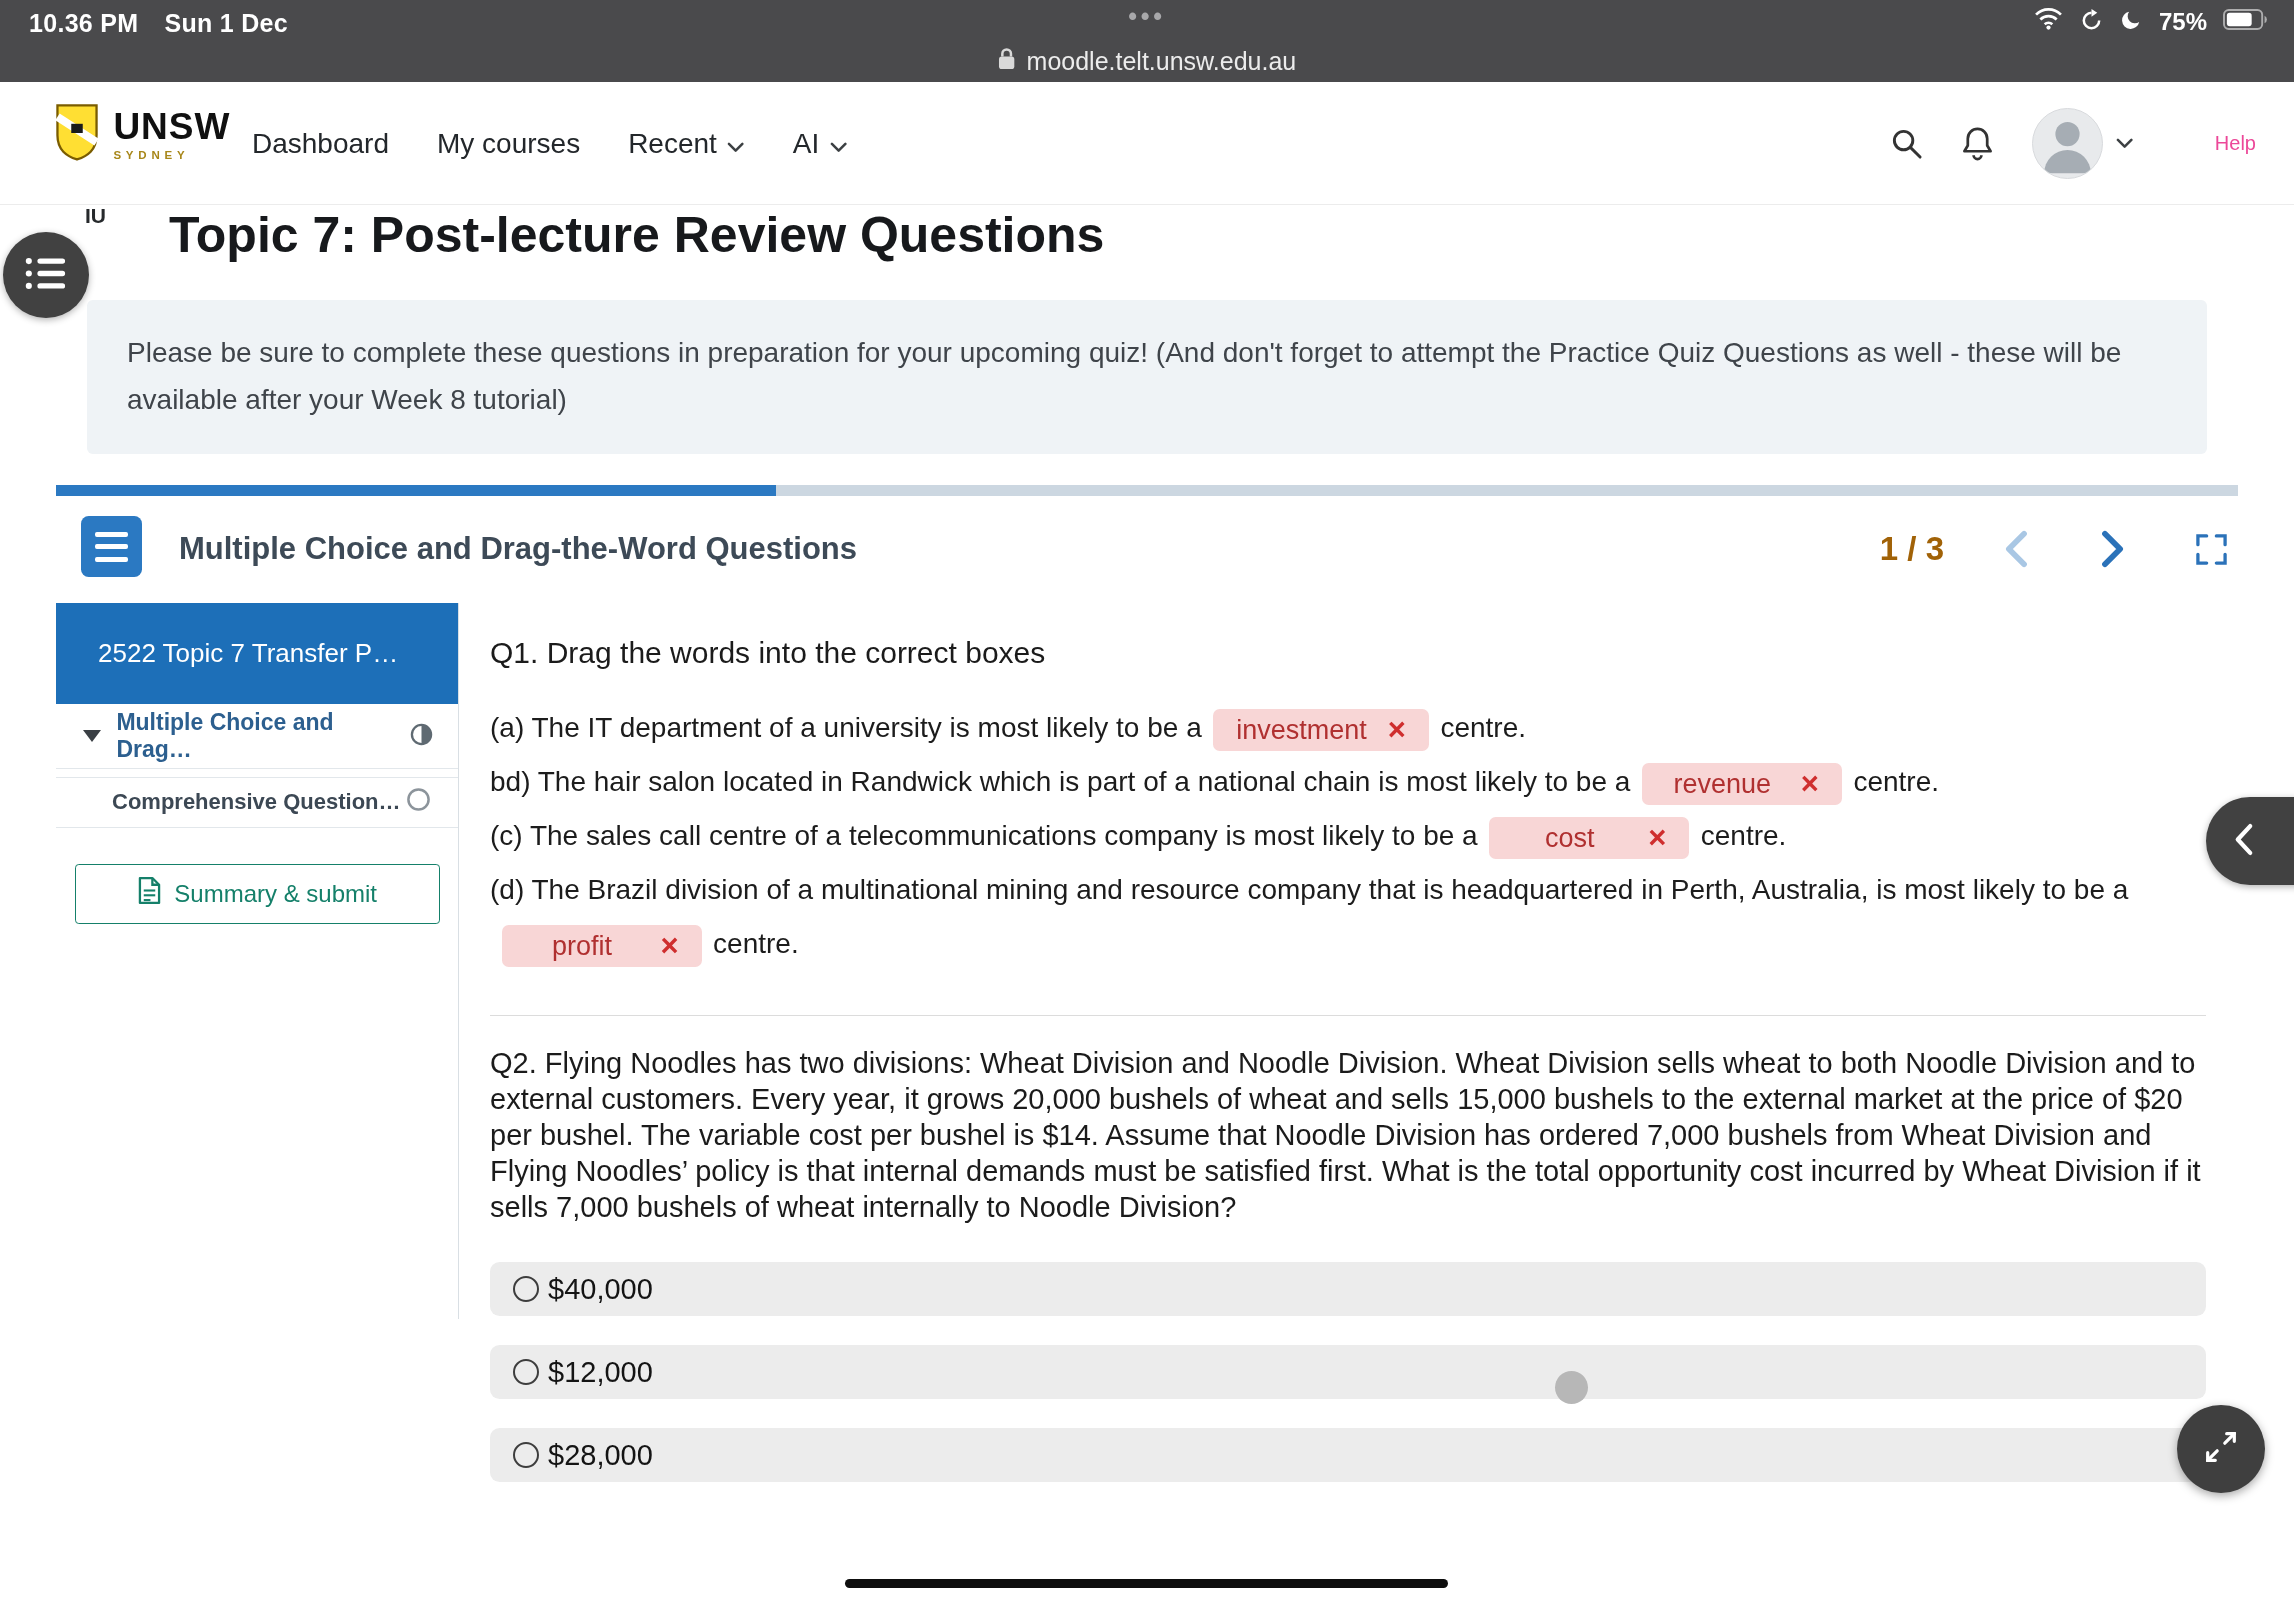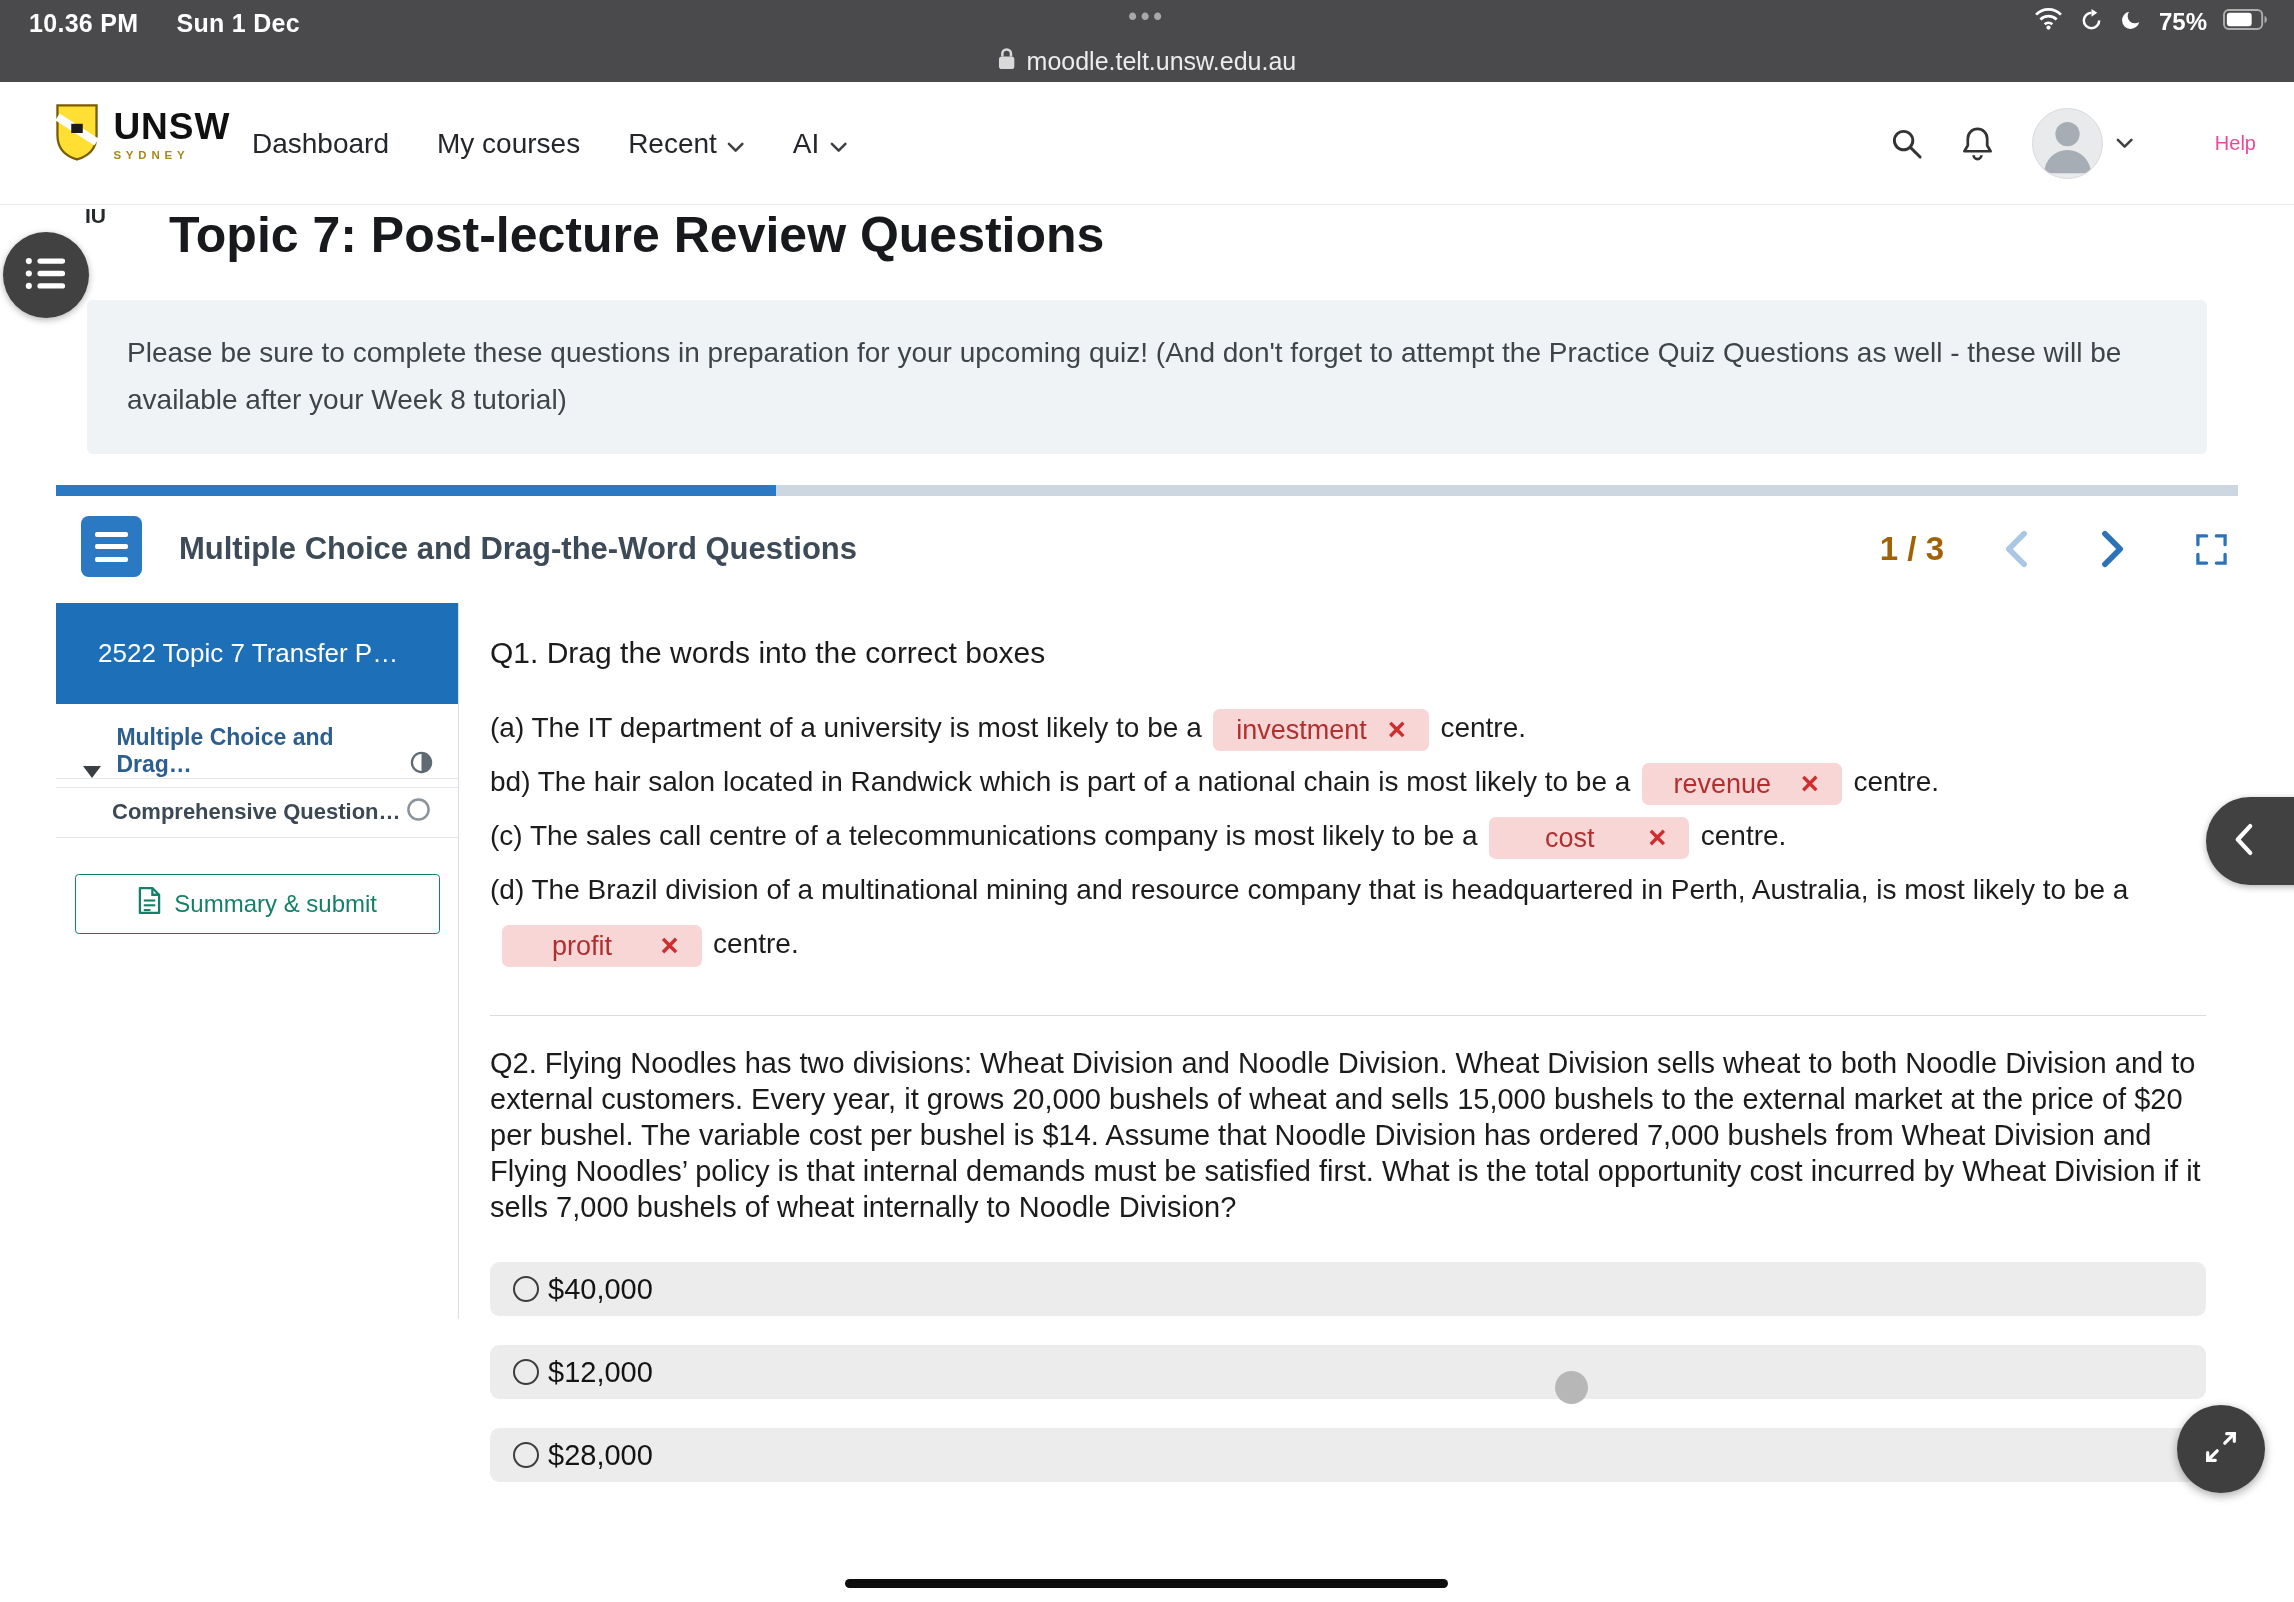--- a/index.html
+++ b/index.html
@@ -4,21 +4,21 @@
 <style>
   * { box-sizing: border-box; margin: 0; padding: 0; }
   html, body { width: 2294px; height: 1602px; }
   body {
     position: relative; overflow: hidden; background: #fff;
     font-family: "Liberation Sans", sans-serif; color: #1c1c1c;
   }
 
   
   .ios-bar { position: absolute; top: 0; left: 0; width: 100%; height: 82px; background: #4a4a4c; color: #fff; z-index: 30; }
-  .status-left { position: absolute; left: 29px; top: 8.6px; display: flex; gap: 38px; font-size: 25px; font-weight: 700; letter-spacing: 0.3px; }
+  .status-left { position: absolute; left: 29px; top: 8.6px; display: flex; gap: 26px; font-size: 25px; font-weight: 700; letter-spacing: 0.3px; }
   .status-dots { position: absolute; left: 50%; transform: translateX(-50%); top: 1.9px; color: #a8a8aa; font-size: 25px; letter-spacing: 3.8px; font-weight: 700; }
   .status-right { position: absolute; right: 27px; top: 7.7px; display: flex; align-items: flex-start; gap: 16px; font-size: 24px; font-weight: 700; }
   .url-row { position: absolute; top: 42px; left: 0; right: 0; height: 38px; display: flex; align-items: center; justify-content: center; gap: 11.5px; color: #ececec; font-size: 25px; cursor: pointer; }
 
   
   .navbar { position: absolute; top: 82px; left: 0; width: 100%; height: 123px; background: #fff; border-bottom: 1px solid #ececec; z-index: 20; }
   .logo { position: absolute; left: 54px; top: 21px; display: flex; align-items: center; gap: 13.4px; cursor: pointer; }
   .logo-text { display: flex; flex-direction: column; line-height: 1; }
   .logo-acronym { font-size: 37px; font-weight: 800; color: #101010; letter-spacing: 1px; }
   .logo-city { font-size: 11.5px; font-weight: 700; color: #a8871a; letter-spacing: 4.8px; margin-top: 4.8px; }
@@ -49,21 +49,21 @@
   .menu-btn { position: absolute; left: 25px; top: 13.4px; width: 61px; height: 61px; background: #2b79c2; border-radius: 7.7px; display: flex; flex-direction: column; justify-content: center; align-items: center; gap: 7.7px; cursor: pointer; }
   .menu-btn .bar { width: 33px; height: 4.8px; background: #fff; border-radius: 1.9px; }
   .h5p-title { position: absolute; left: 123px; top: 0; height: 92px; display: flex; align-items: center; font-size: 31px; font-weight: 700; color: #3d4a57; }
   .h5p-nav { position: absolute; right: 0; top: 0; height: 92px; display: flex; align-items: center; gap: 44px; }
   .page-indicator { font-size: 33px; font-weight: 700; color: #a16207; }
   .nav-icon { width: 54px; height: 54px; display: flex; align-items: center; justify-content: center; cursor: pointer; }
 
   
   .h5p-sidebar { position: absolute; left: 56px; top: 603px; width: 403px; height: 716px; background: #fff; border-right: 1px solid #d9dfe4; }
   .sidebar-header { height: 101px; background: #1d6fb8; color: #fff; display: flex; align-items: center; padding-left: 42px; font-size: 26px; }
-  .sidebar-section { height: 75px; border-bottom: 1px solid #e2e7eb; display: flex; align-items: flex-end; padding: 0 25px 0 27px; gap: 15.4px; cursor: pointer; }
+  .sidebar-section { height: 65px; border-bottom: 1px solid #e2e7eb; display: flex; align-items: center; padding: 0 25px 0 27px; gap: 15.4px; cursor: pointer; }
   .caret-down { width: 0; height: 0; border-left: 9.6px solid transparent; border-right: 9.6px solid transparent; border-top: 12.5px solid #3a3f44; }
   .section-label { flex: 1; font-size: 23px; font-weight: 700; color: #2c5f8f; }
   .q-list { list-style: none; padding: 13.4px 0 17.3px; }
   .q-item { height: 48px; display: flex; align-items: center; padding-left: 27px; font-size: 21px; color: #2273b8; cursor: pointer; }
   .bullet { width: 14.4px; height: 14.4px; border-radius: 50%; border: 1.9px solid #949ba2; margin-right: 12.5px; flex: none; }
   .q-item.active .bullet { background: #20262c; border-color: #20262c; }
   .comp-row { margin-top: 7.7px; height: 51px; border-top: 1px solid #e2e7eb; border-bottom: 1px solid #e2e7eb; display: flex; align-items: center; justify-content: space-between; padding: 0 27px 0 56px; font-size: 22px; font-weight: 700; color: #3c4854; cursor: pointer; }
   .summary-btn { margin: 36px 0 0 19px; width: 365px; height: 60px; border: 1.9px solid #15806a; border-radius: 3.8px; background: #fff; display: flex; align-items: center; justify-content: center; gap: 13.4px; color: #15806a; font-size: 24px; font-weight: 400; cursor: pointer; }
 
   

